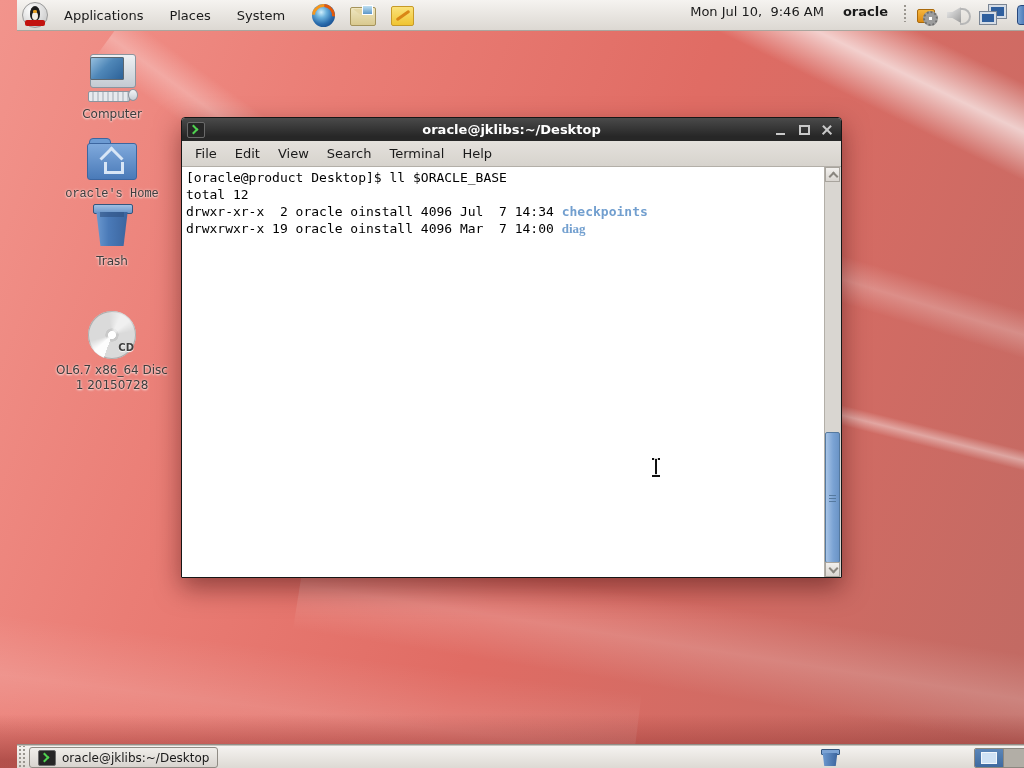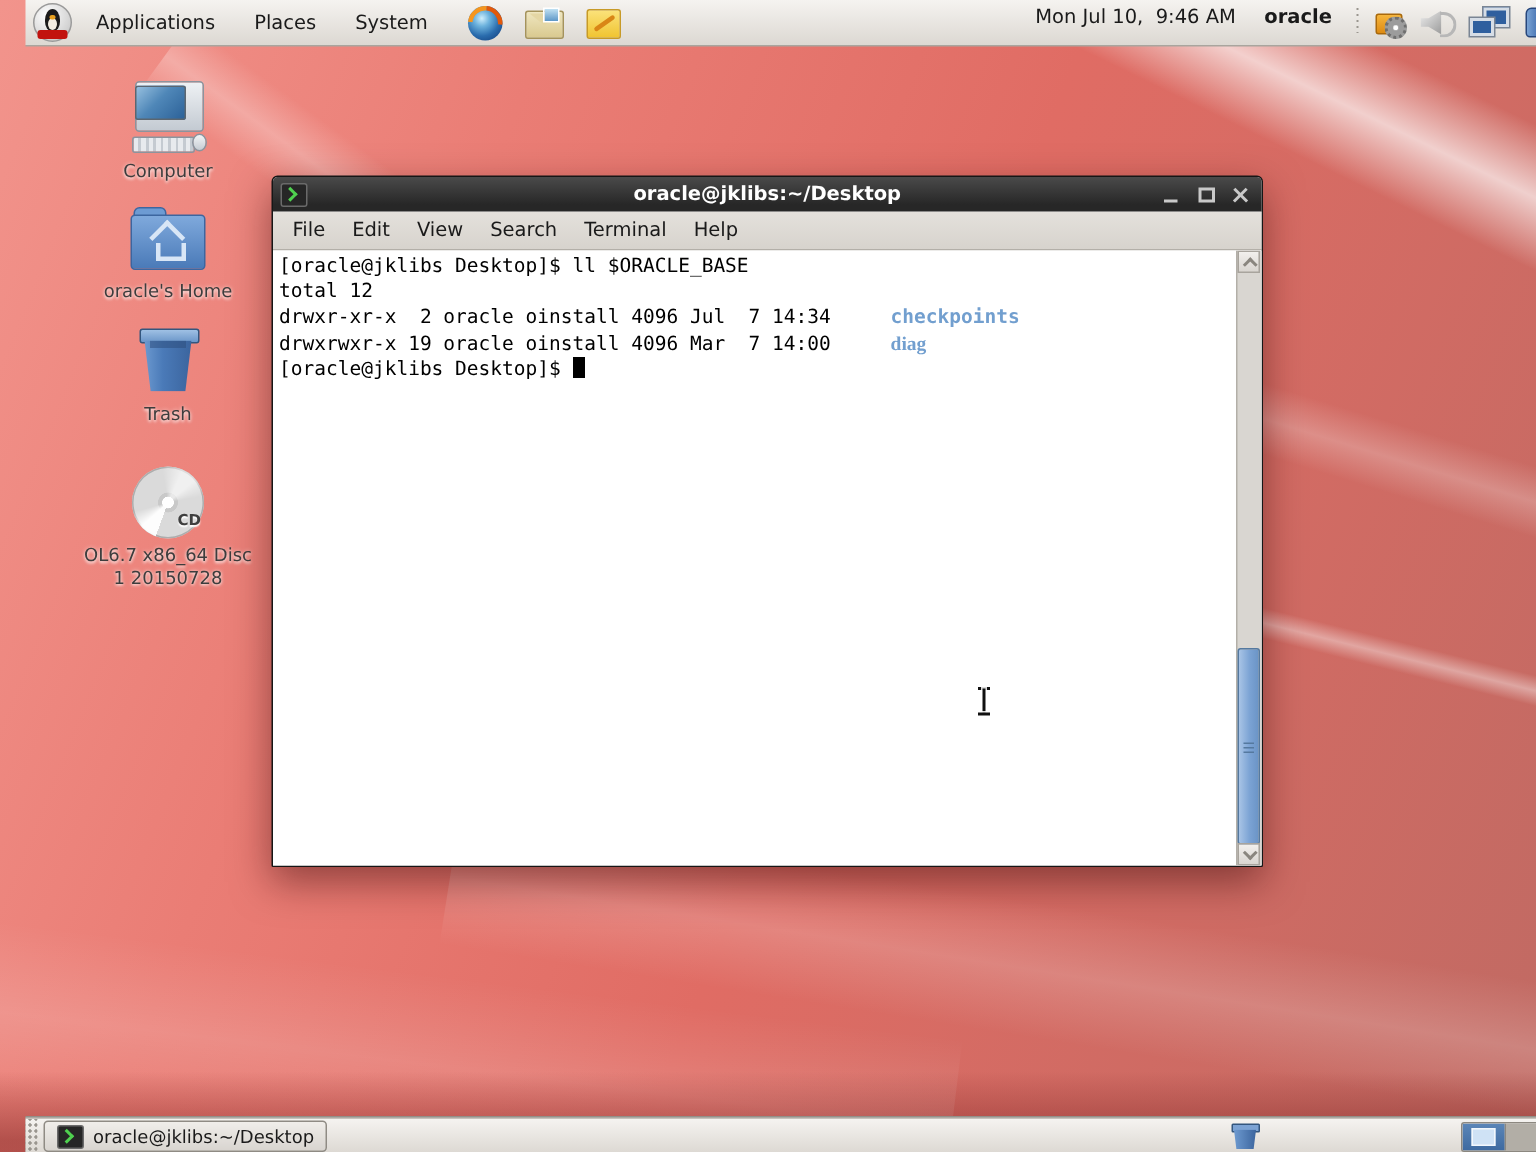--- a/index.html
+++ b/index.html
@@ -140,21 +140,21 @@
   .b-close::before,.b-close::after{content:"";position:absolute;left:0;top:5px;width:12px;height:2.4px;background:#c9c9c9;}
   .b-close::before{transform:rotate(45deg);}
   .b-close::after{transform:rotate(-45deg);}
   .term-menubar{height:25px;background:linear-gradient(#e4e1dc,#d7d3cd);border-bottom:1px solid #b3afa8;
     display:flex;align-items:center;font-size:13px;color:#1a1a1a;padding-left:4px;}
   .term-menu-item{padding:3px 9px;}
   .term-content{position:absolute;top:49px;left:0;right:0;bottom:0;background:#ffffff;overflow:hidden;}
   .term-text{position:absolute;left:4px;top:2px;right:17px;
     font-family:"DejaVu Sans Mono","Liberation Mono",monospace;font-size:13px;line-height:17px;color:#000000;}
   .tline{white-space:pre;}
-  .dirname{font-weight:bold;margin-left:32px;}
+  .dirname{font-weight:bold;}
   .block-cursor{display:inline-block;width:8px;height:14px;background:#000000;vertical-align:-2px;}
 
   
   .sb{position:absolute;top:0;bottom:0;right:0;width:16px;background:#d9d6d1;border-left:1px solid #b3afa8;}
   .sb-btn{position:absolute;left:0;width:15px;height:15px;background:linear-gradient(#f2f0ed,#d9d5d0);
     border:1px solid #a8a49d;box-sizing:border-box;}
   .sb-up{top:0;}
   .sb-down{bottom:0;}
   .chev{position:absolute;left:4px;width:5px;height:5px;border-left:2px solid #8a867f;border-top:2px solid #8a867f;}
   .sb-up .chev{top:5px;transform:rotate(45deg);}
@@ -206,33 +206,33 @@
         <span class="cmp">
       <span class="cmp-mon"></span>
           <span class="cmp-scrn"></span>
           <span class="cmp-kbd"></span>
           <span class="cmp-mouse"></span>
     </span>
       </div>
     <div class="di-label">Computer</div>
   </div>
 
-  <div class="di" style="top:134px;">
+  <div class="di" style="top:134px;font-family:Liberation Mono, monospace;">
     <div class="di-iconbox">
         <span class="home">
       <span class="home-tab"></span>
           <span class="home-body"></span>
           <span class="home-roof"></span>
           <span class="home-walls"></span>
     </span>
       </div>
     <div class="di-label">oracle's Home</div>
   </div>
 
-  <div class="di" style="top:216px;">
+  <div class="di" style="top:201px;">
     <div class="di-iconbox">
         <span class="trash">
       <span class="trash-rim"></span>
           <span class="trash-body"></span>
     </span>
       </div>
     <div class="di-label">Trash</div>
   </div>
 
   <div class="di" style="top:310px;">
@@ -259,25 +259,24 @@
     <div class="term-menubar">
       <span class="term-menu-item">File</span>
       <span class="term-menu-item">Edit</span>
       <span class="term-menu-item">View</span>
       <span class="term-menu-item">Search</span>
       <span class="term-menu-item">Terminal</span>
       <span class="term-menu-item">Help</span>
     </div>
     <div class="term-content">
       <div class="term-text">
-        <div class="tline">[oracle@jklibs Desktop]$ ll $ORACLE_BASE</div>
+        <div class="tline">[oracle@product Desktop]$ ll $ORACLE_BASE</div>
         <div class="tline">total 12</div>
         <div class="tline"><span>drwxr-xr-x  2 oracle oinstall 4096 Jul  7 14:34 </span><span class="dirname" style="color: rgb(114, 159, 207);">checkpoints</span></div>
         <div class="tline"><span>drwxrwxr-x 19 oracle oinstall 4096 Mar  7 14:00 </span><span class="dirname" style="color: rgb(114, 159, 207); font-family: Liberation Serif, serif;">diag</span></div>
-        <div class="tline"><span>[oracle@jklibs Desktop]$ </span><span class="block-cursor"></span></div>
       </div>
       <div class="sb">
         <div class="sb-btn sb-up">
             <span class="chev"></span>
           </div>
         <div class="sb-thumb">
             <span class="sb-grip"></span>
           </div>
         <div class="sb-btn sb-down">
             <span class="chev"></span>

